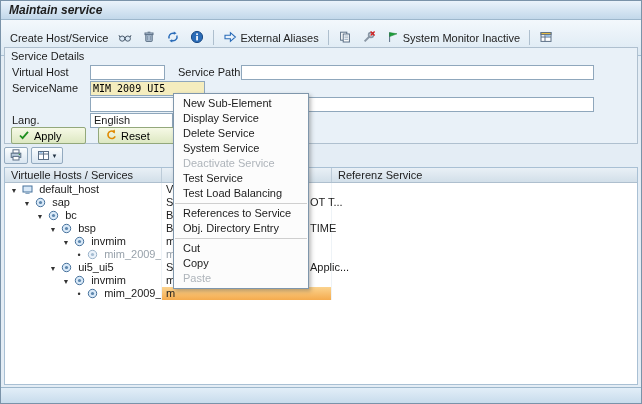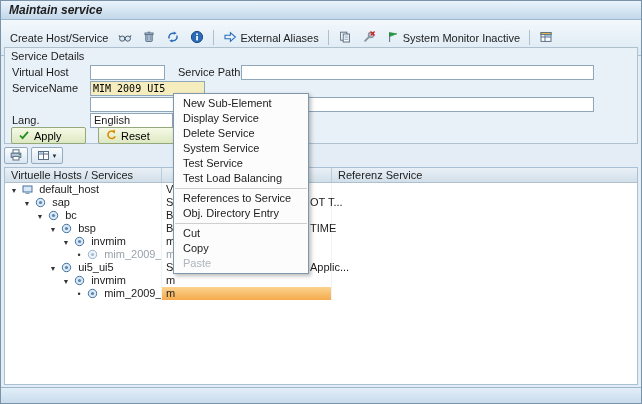--- a/index.html
+++ b/index.html
@@ -392,20 +392,21 @@
       </div>
   </div>
 
   <div class="statusbar"></div>
 
   <div class="ctxmenu">
       <div class="mi">New Sub-Element</div>
       <div class="mi">Display Service</div>
       <div class="mi">Delete Service</div>
       <div class="mi">System Service</div>
+      <div class="mi disabled">Deactivate Service</div>
       <div class="mi">Test Service</div>
       <div class="mi">Test Load Balancing</div>
       <div class="msep"></div>
       <div class="mi">References to Service</div>
       <div class="mi">Obj. Directory Entry</div>
       <div class="msep"></div>
       <div class="mi">Cut</div>
       <div class="mi">Copy</div>
       <div class="mi disabled">Paste</div>
     </div>

